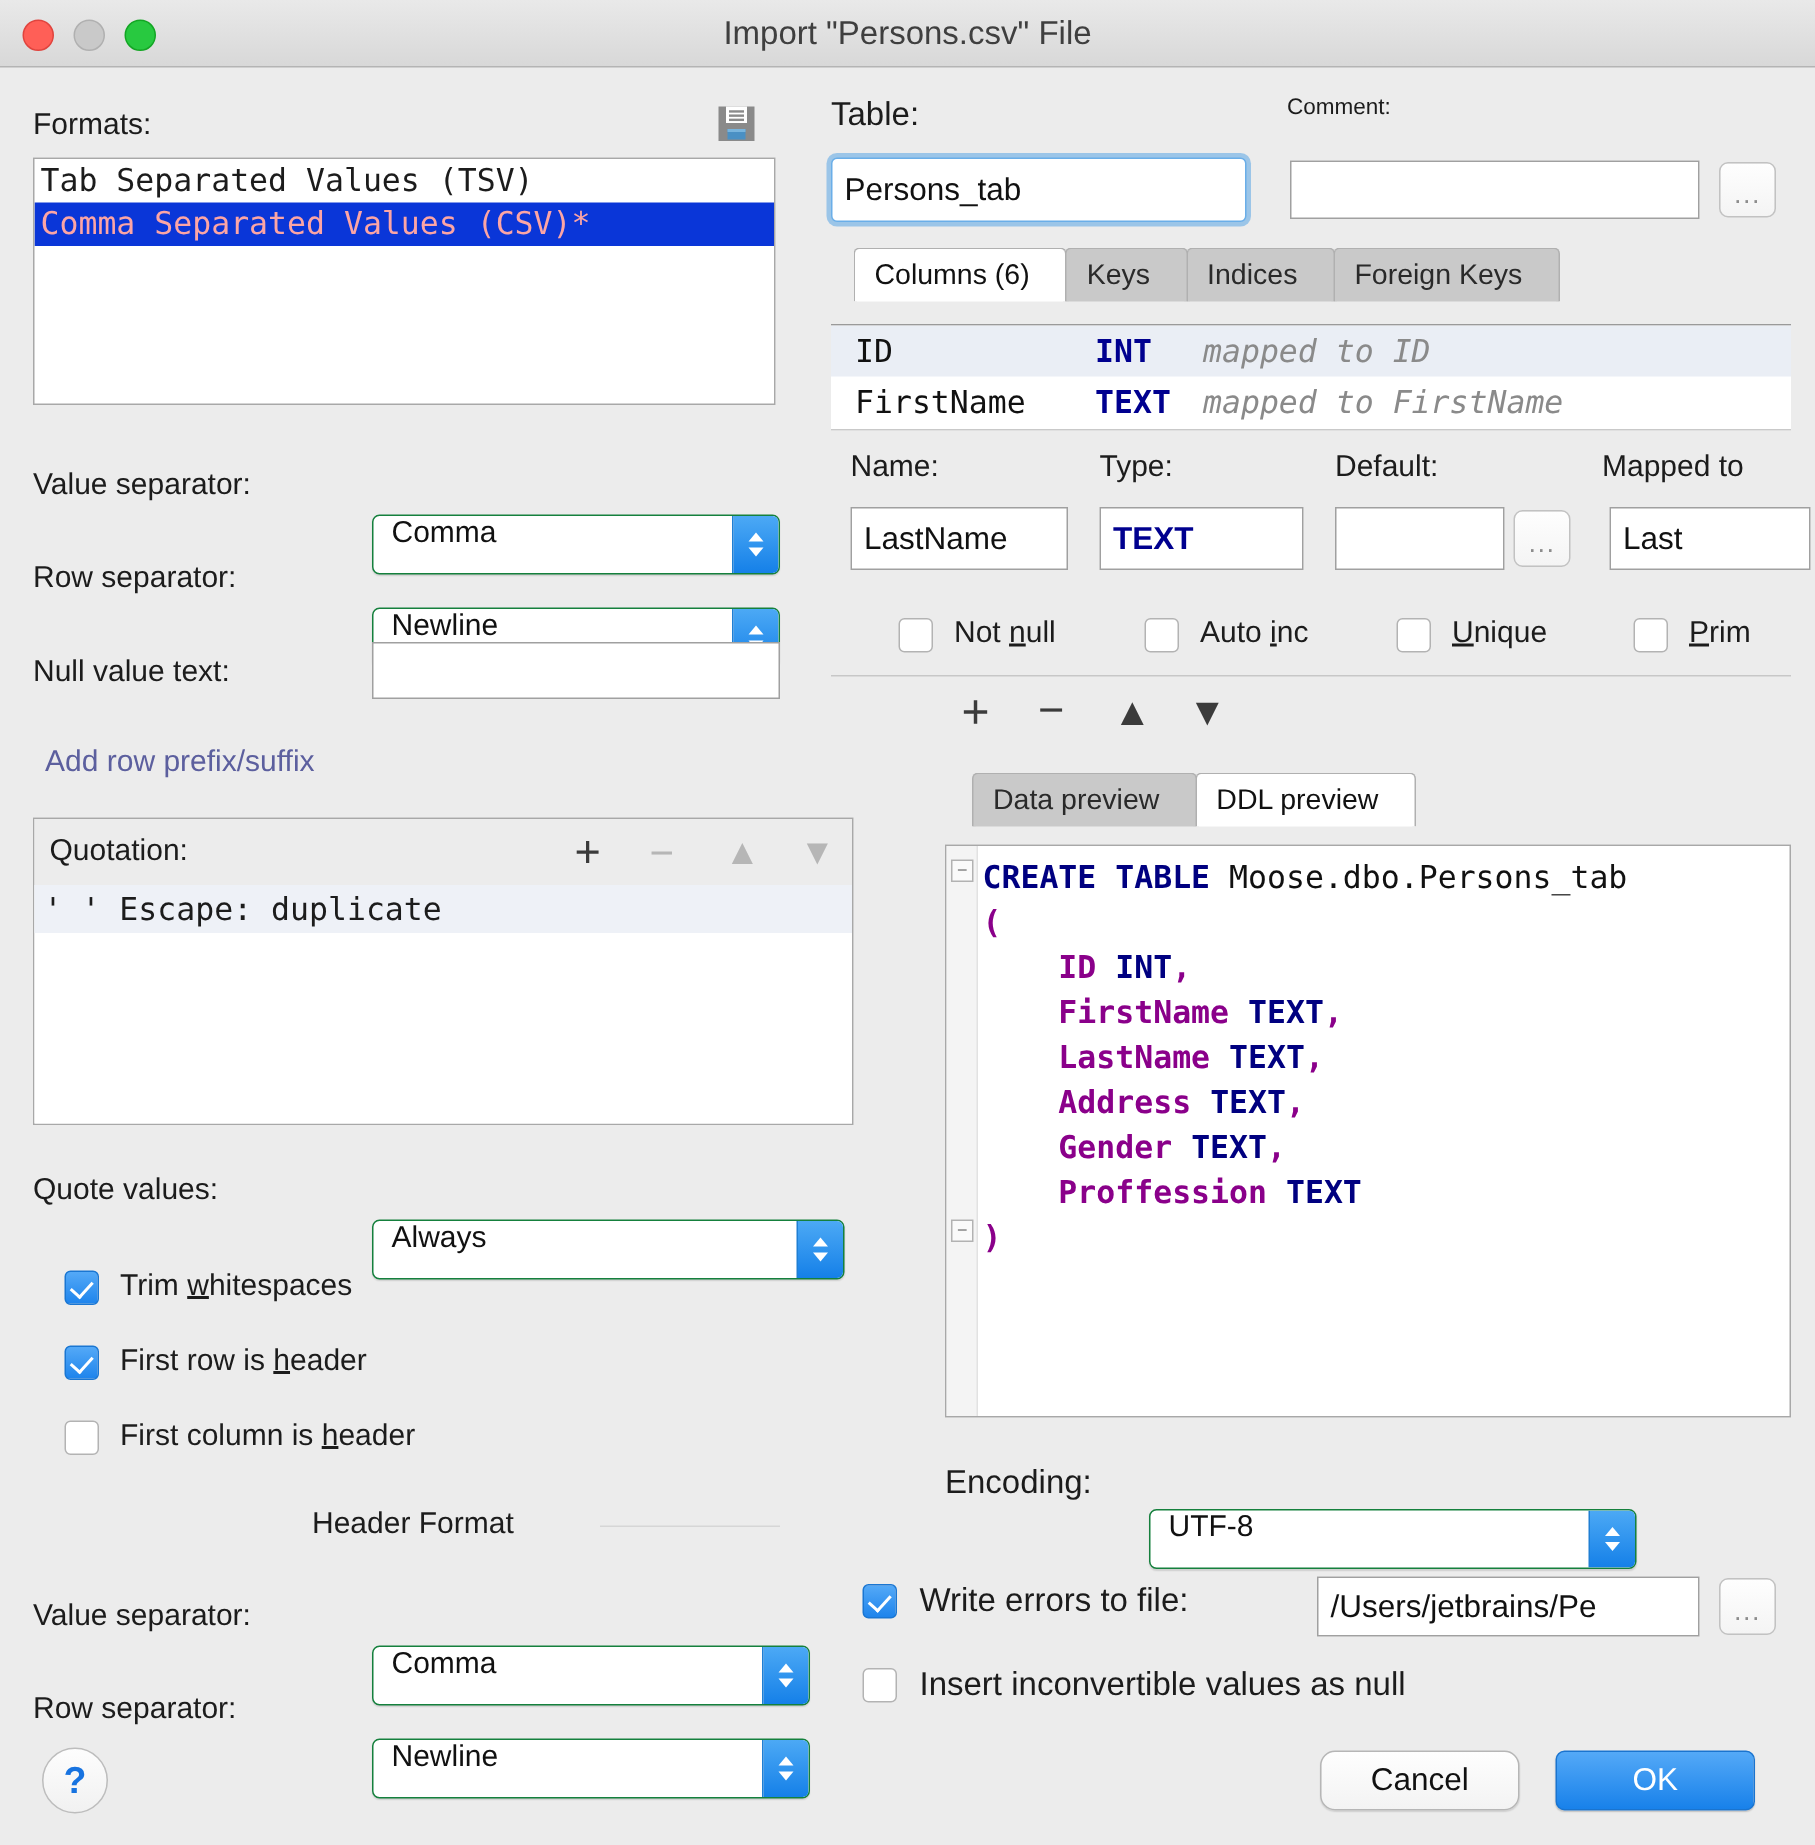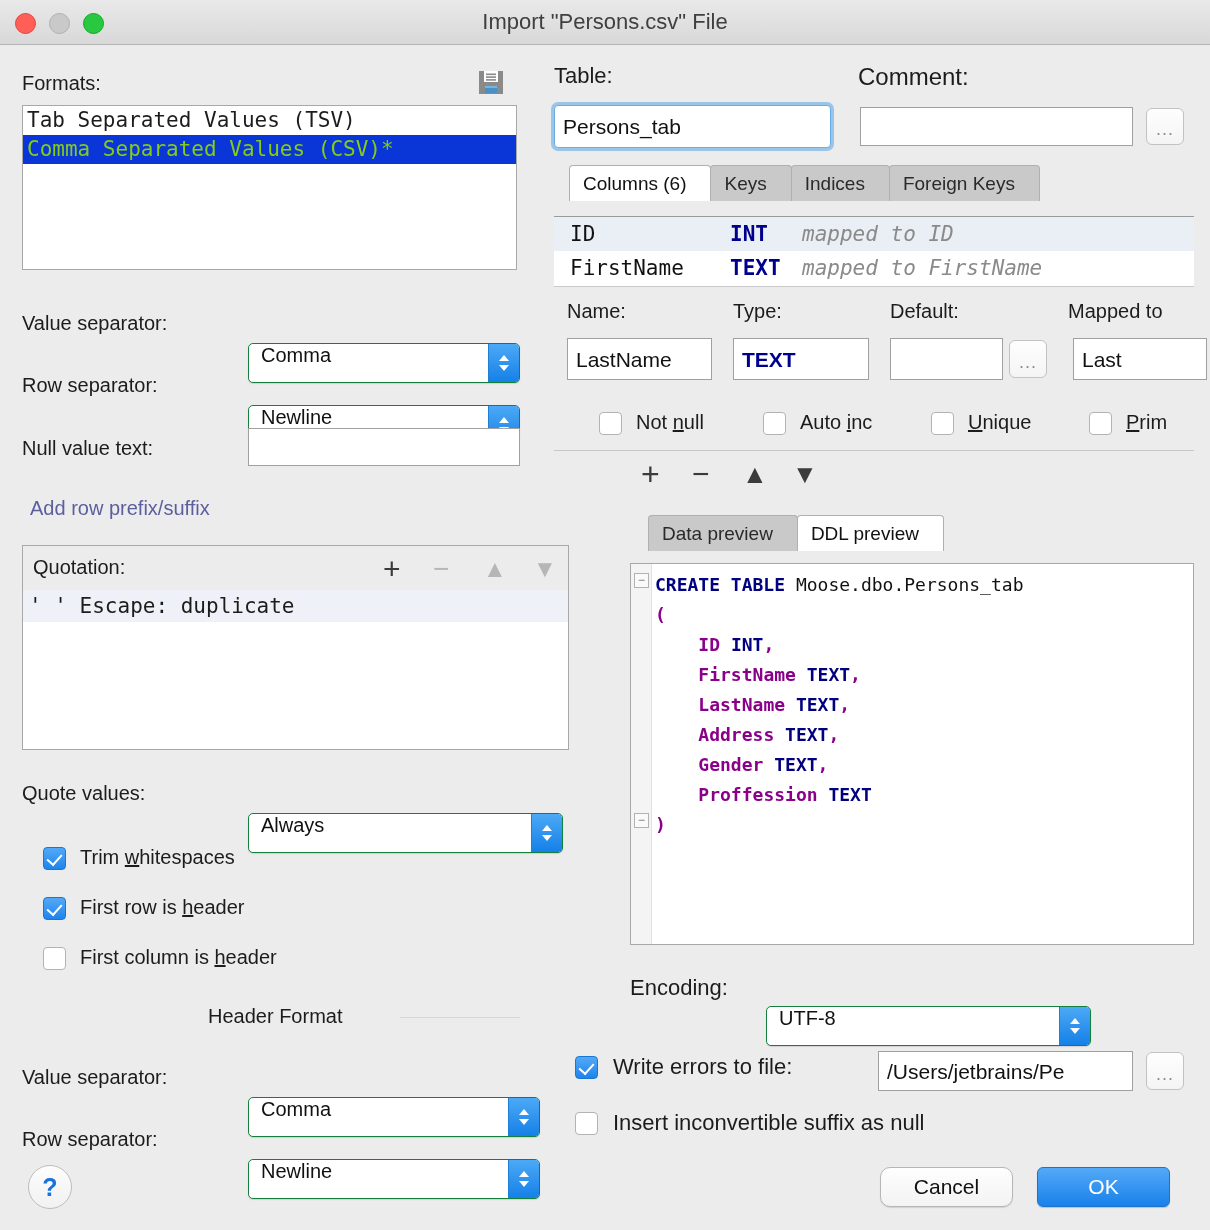--- a/index.html
+++ b/index.html
@@ -66,21 +66,21 @@
   .cb.off{background:#fff;border:1px solid #b3b3b3;}
   .cb.on{background:linear-gradient(#54a9f7,#1e84ec);border:1px solid #1a76d2;}
   .cb.on:after{
     content:"";position:absolute;left:6px;top:3px;width:7px;height:12px;
     border:solid #fff;border-width:0 2.6px 2.6px 0;transform:rotate(42deg);
   }
 
   
   .listbox{position:absolute;background:#fff;border:1px solid #a8a8a8;box-sizing:border-box;overflow:hidden;}
   .listrow{height:29px;line-height:29px;font-size:21px;padding-left:4px;white-space:nowrap;}
-  .listrow.sel{background:#0a36d8;color:#84cc16;}
+  .listrow.sel{background:#0a36d8;color:#fca5a5;}
   .listrow.alt{background:#eef1f7;}
 
   
   .tabstrip{position:absolute;display:flex;align-items:flex-end;}
   .tab{
     font-size:19px;padding:7px 24px 6px 13px;background:#c9c9c9;color:#2a2a2a;
     border:1px solid #b0b0b0;border-bottom:none;border-radius:4px 4px 0 0;
     margin-right:-1px;white-space:nowrap;
   }
   .tab.active{background:#fff;color:#111;}
@@ -124,21 +124,21 @@
   .c-name{width:160px;padding-left:16px;color:#111;}
   .c-type{width:72px;color:#00008f;font-weight:bold;}
   .c-map{color:#8a8a8a;font-style:italic;}
 
   
   #ddl{
     position:absolute;background:#fff;border:1px solid #a8a8a8;box-sizing:border-box;
     overflow:hidden;
   }
   #ddl-gutter{position:absolute;left:0;top:0;width:20px;bottom:0;background:#f4f4f4;border-right:1px solid #e2e2e2;}
-  #ddl-code{position:absolute;left:24px;top:6px;right:4px;font-size:18px;line-height:30px;white-space:pre;}
+  #ddl-code{position:absolute;left:24px;top:6px;right:4px;font-size:21px;line-height:30px;white-space:pre;}
   .kw{color:#000080;font-weight:bold;}
   .idn{color:#111;}
   .col{color:#8a008a;font-weight:bold;}
   .typ{color:#000080;font-weight:bold;}
   .pn{color:#8a008a;font-weight:bold;}
   .fold{position:absolute;left:3px;width:15px;height:15px;border:1px solid #b2b2b2;background:#fafafa;
         color:#777;font-size:12px;line-height:13px;text-align:center;box-sizing:border-box;}
 
   .hsep{position:absolute;height:1px;background:#c7c7c7;}
 </style>
@@ -254,21 +254,21 @@
         <path d="M7 19 L12 13 L2 13 Z" fill="#fff"></path>
       </svg>
   </div>
 </div>
 
 <div class="helpbtn" style="left:28px;top:1165px;">?</div>
 
 <div class="lbl" style="left:554px;top:63px;font-size:22px;">Table:</div>
 <div class="field focused" style="left:554px;top:105px;width:277px;height:43px;font-size:21px;">Persons_tab</div>
 
-<div class="lbl" style="left:858px;top:63px;font-size:24px;">Comment:</div>
+<div class="lbl" style="left:858px;top:63px;font-size:15px;">Comment:</div>
 <div class="field" style="left:860px;top:107px;width:273px;height:39px;"></div>
 <div class="ellipsisbtn" style="left:1146px;top:108px;width:38px;height:37px;">...</div>
 
 <div class="tabstrip" style="left:569px;top:165px;">
   <div class="tab active">Columns (6)</div>
   <div class="tab">Keys</div>
   <div class="tab">Indices</div>
   <div class="tab">Foreign Keys</div>
 </div>
 
@@ -348,16 +348,16 @@
       </svg>
   </div>
 </div>
 
 <div class="cb on" style="left:575px;top:1056px;"></div>
 <div class="lbl" style="left:613px;top:1054px;font-size:22px;">Write errors to file:</div>
 <div class="field" style="left:878px;top:1051px;width:255px;height:40px;font-size:21px;">/Users/jetbrains/Pe</div>
 <div class="ellipsisbtn" style="left:1146px;top:1052px;width:38px;height:38px;">...</div>
 
 <div class="cb off" style="left:575px;top:1112px;"></div>
-<div class="lbl" style="left:613px;top:1110px;font-size:22px;">Insert inconvertible suffix as null</div>
+<div class="lbl" style="left:613px;top:1110px;font-size:22px;">Insert inconvertible values as null</div>
 
 <div class="btn normal" style="left:880px;top:1167px;width:133px;height:40px;border-radius:10px;">Cancel</div>
 <div class="btn default" style="left:1037px;top:1167px;width:133px;height:40px;">OK</div>
 
 </body></html>

